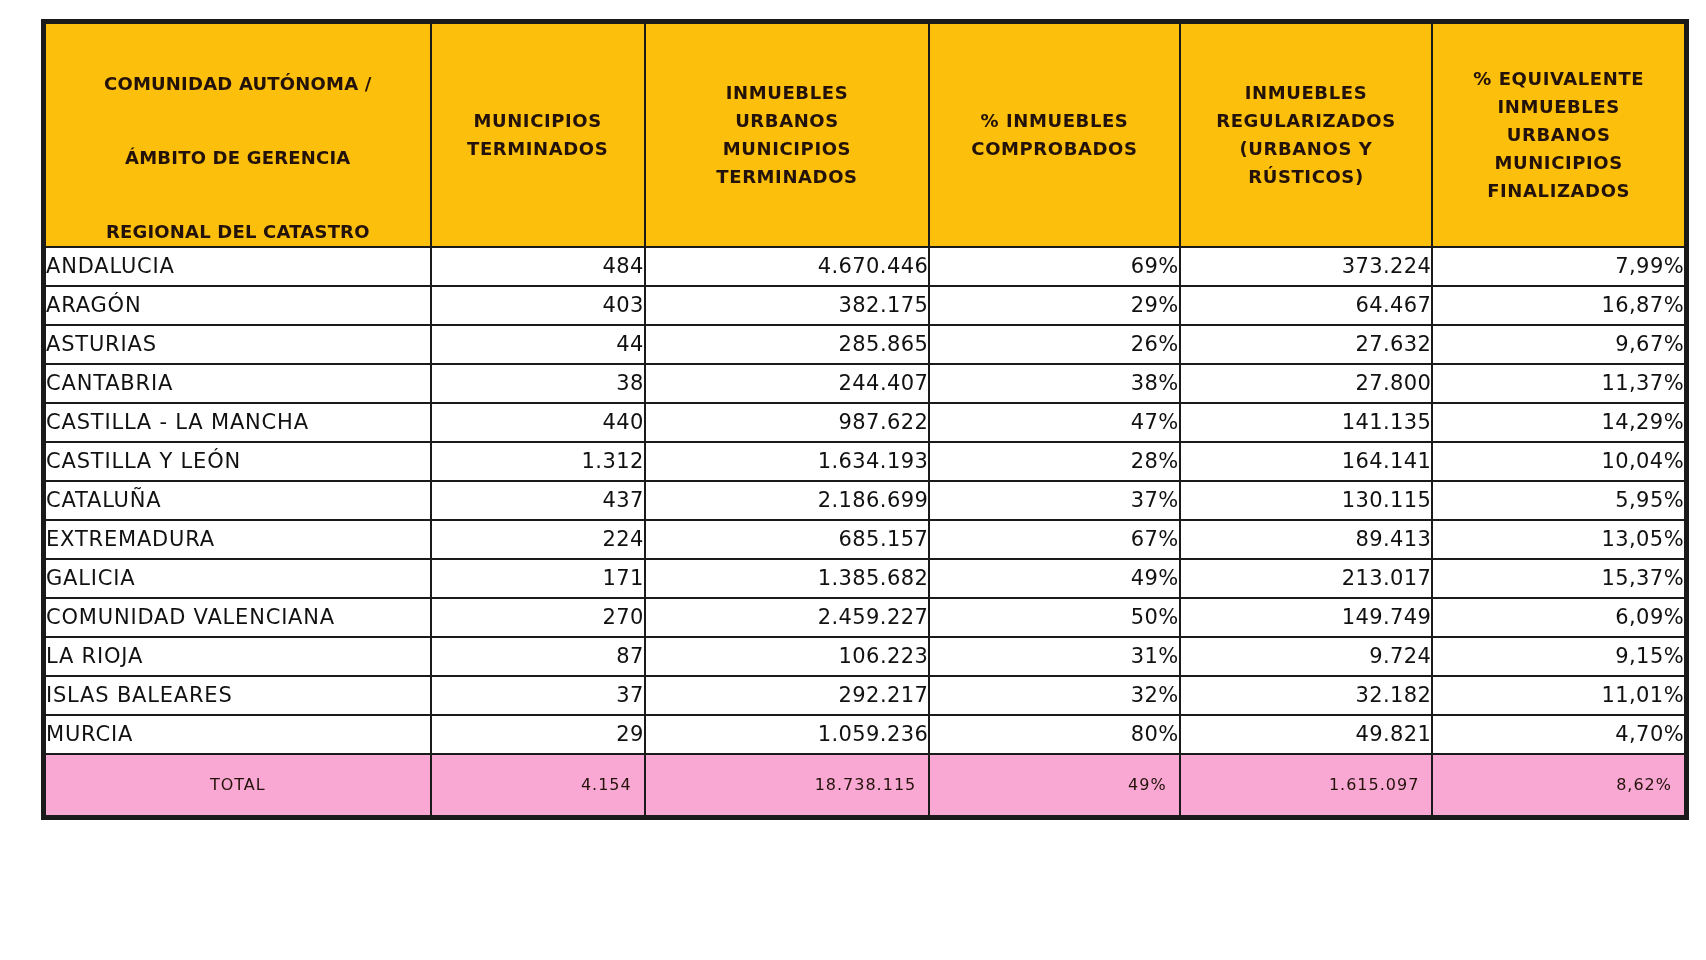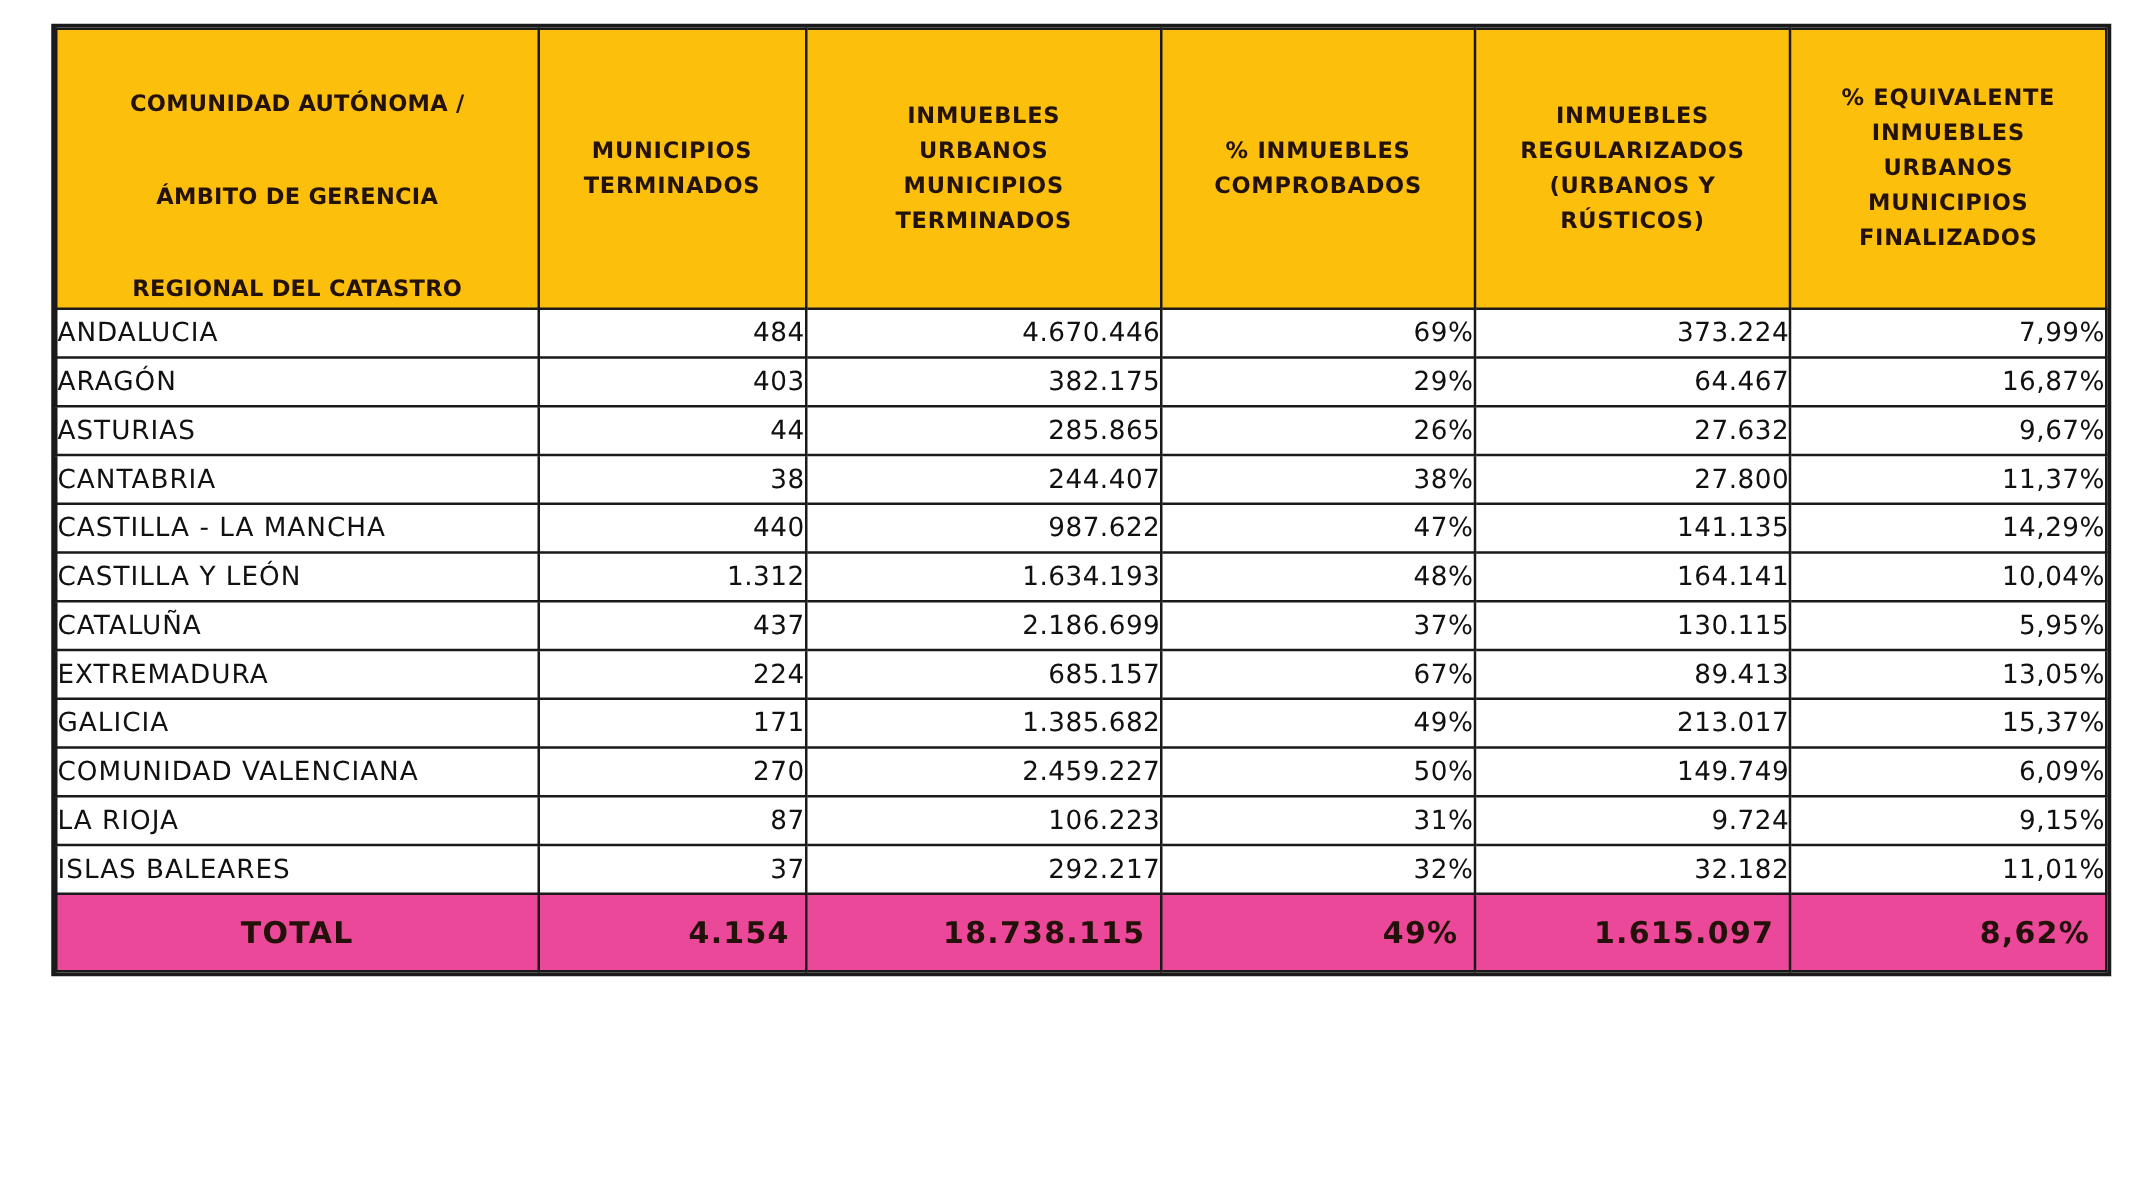--- a/index.html
+++ b/index.html
@@ -71,24 +71,24 @@
     letter-spacing: 0.8px;
   }
   td.c-num {
     text-align: right;
     padding-right: 10px;
     font-variant-numeric: tabular-nums;
   }
 
   
   tr.total-row td {
-    background: #ec4899;
+    background: #f9a8d4;
     color: #231209;
-    font-weight: bold;
-    font-size: 24px;
+    font-weight: normal;
+    font-size: 16px;
     height: 62px;
     letter-spacing: 1px;
   }
   tr.total-row td.c-name { text-align: center; }
   tr.total-row td.c-num { text-align: right; padding-right: 12px; }
 
   
   col.w1 { width: 351px; }
   col.w2 { width: 195px; }
   col.w3 { width: 259px; }
@@ -184,21 +184,21 @@
             <td class="c-num">440</td>
             <td class="c-num">987.622</td>
             <td class="c-num">47%</td>
             <td class="c-num">141.135</td>
             <td class="c-num">14,29%</td>
           </tr>
           <tr>
             <td class="c-name">CASTILLA Y LEÓN</td>
             <td class="c-num">1.312</td>
             <td class="c-num">1.634.193</td>
-            <td class="c-num">48%</td>
+            <td class="c-num">28%</td>
             <td class="c-num">164.141</td>
             <td class="c-num">10,04%</td>
           </tr>
           <tr>
             <td class="c-name">CATALUÑA</td>
             <td class="c-num">437</td>
             <td class="c-num">2.186.699</td>
             <td class="c-num">37%</td>
             <td class="c-num">130.115</td>
             <td class="c-num">5,95%</td>
@@ -235,20 +235,28 @@
             <td class="c-num">9.724</td>
             <td class="c-num">9,15%</td>
           </tr>
           <tr>
             <td class="c-name">ISLAS BALEARES</td>
             <td class="c-num">37</td>
             <td class="c-num">292.217</td>
             <td class="c-num">32%</td>
             <td class="c-num">32.182</td>
             <td class="c-num">11,01%</td>
+          </tr>
+          <tr>
+            <td class="c-name">MURCIA</td>
+            <td class="c-num">29</td>
+            <td class="c-num">1.059.236</td>
+            <td class="c-num">80%</td>
+            <td class="c-num">49.821</td>
+            <td class="c-num">4,70%</td>
           </tr>
           <tr class="total-row">
             <td class="c-name">TOTAL</td>
             <td class="c-num">4.154</td>
             <td class="c-num">18.738.115</td>
             <td class="c-num">49%</td>
             <td class="c-num">1.615.097</td>
             <td class="c-num">8,62%</td>
           </tr>
         </tbody>

